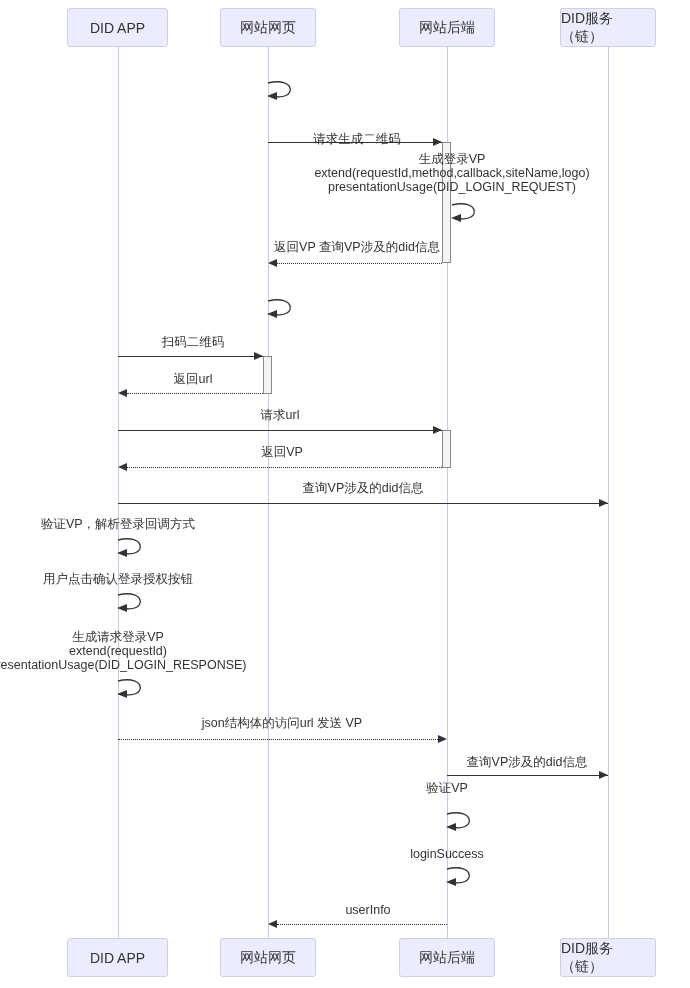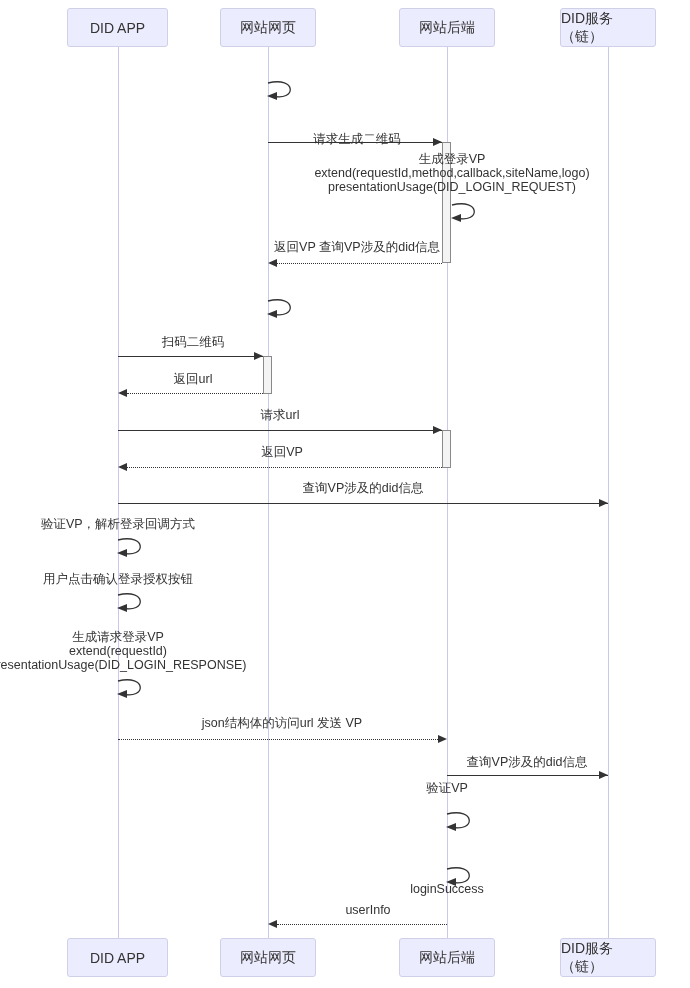--- a/index.html
+++ b/index.html
@@ -127,21 +127,21 @@
   <div class="mlabel" style="left:327px;top:755px">查询VP涉及的did信息</div>
   <div class="mline solid" style="left:447px;top:775px;width:161px"></div>
   <div class="ah ah-r" style="left:599px;top:771px"></div>
 
   <div class="mlabel" style="left:247px;top:781px">验证VP</div>
   <svg class="loop" style="left:446px;top:810px" width="38" height="24" viewBox="0 0 38 24">
     <path d="M1,4 C30,-3 30,23 5,17" fill="none" stroke="#333333" stroke-width="1.3"></path>
     <polygon points="0,17 10,13 10,21" fill="#333333"></polygon>
   </svg>
 
-  <div class="mlabel" style="left:247px;top:882px">loginSuccess</div>
+  <div class="mlabel" style="left:247px;top:847px">loginSuccess</div>
   <svg class="loop" style="left:446px;top:865px" width="38" height="24" viewBox="0 0 38 24">
     <path d="M1,4 C30,-3 30,23 5,17" fill="none" stroke="#333333" stroke-width="1.3"></path>
     <polygon points="0,17 10,13 10,21" fill="#333333"></polygon>
   </svg>
 
   <div class="mlabel" style="left:168px;top:903px">userInfo</div>
   <div class="mline dotted" style="left:277px;top:924px;width:170px"></div>
   <div class="ah ah-l" style="left:268px;top:920px"></div>
 
   <div class="actor" style="left:67px;top:938px;width:101px">

